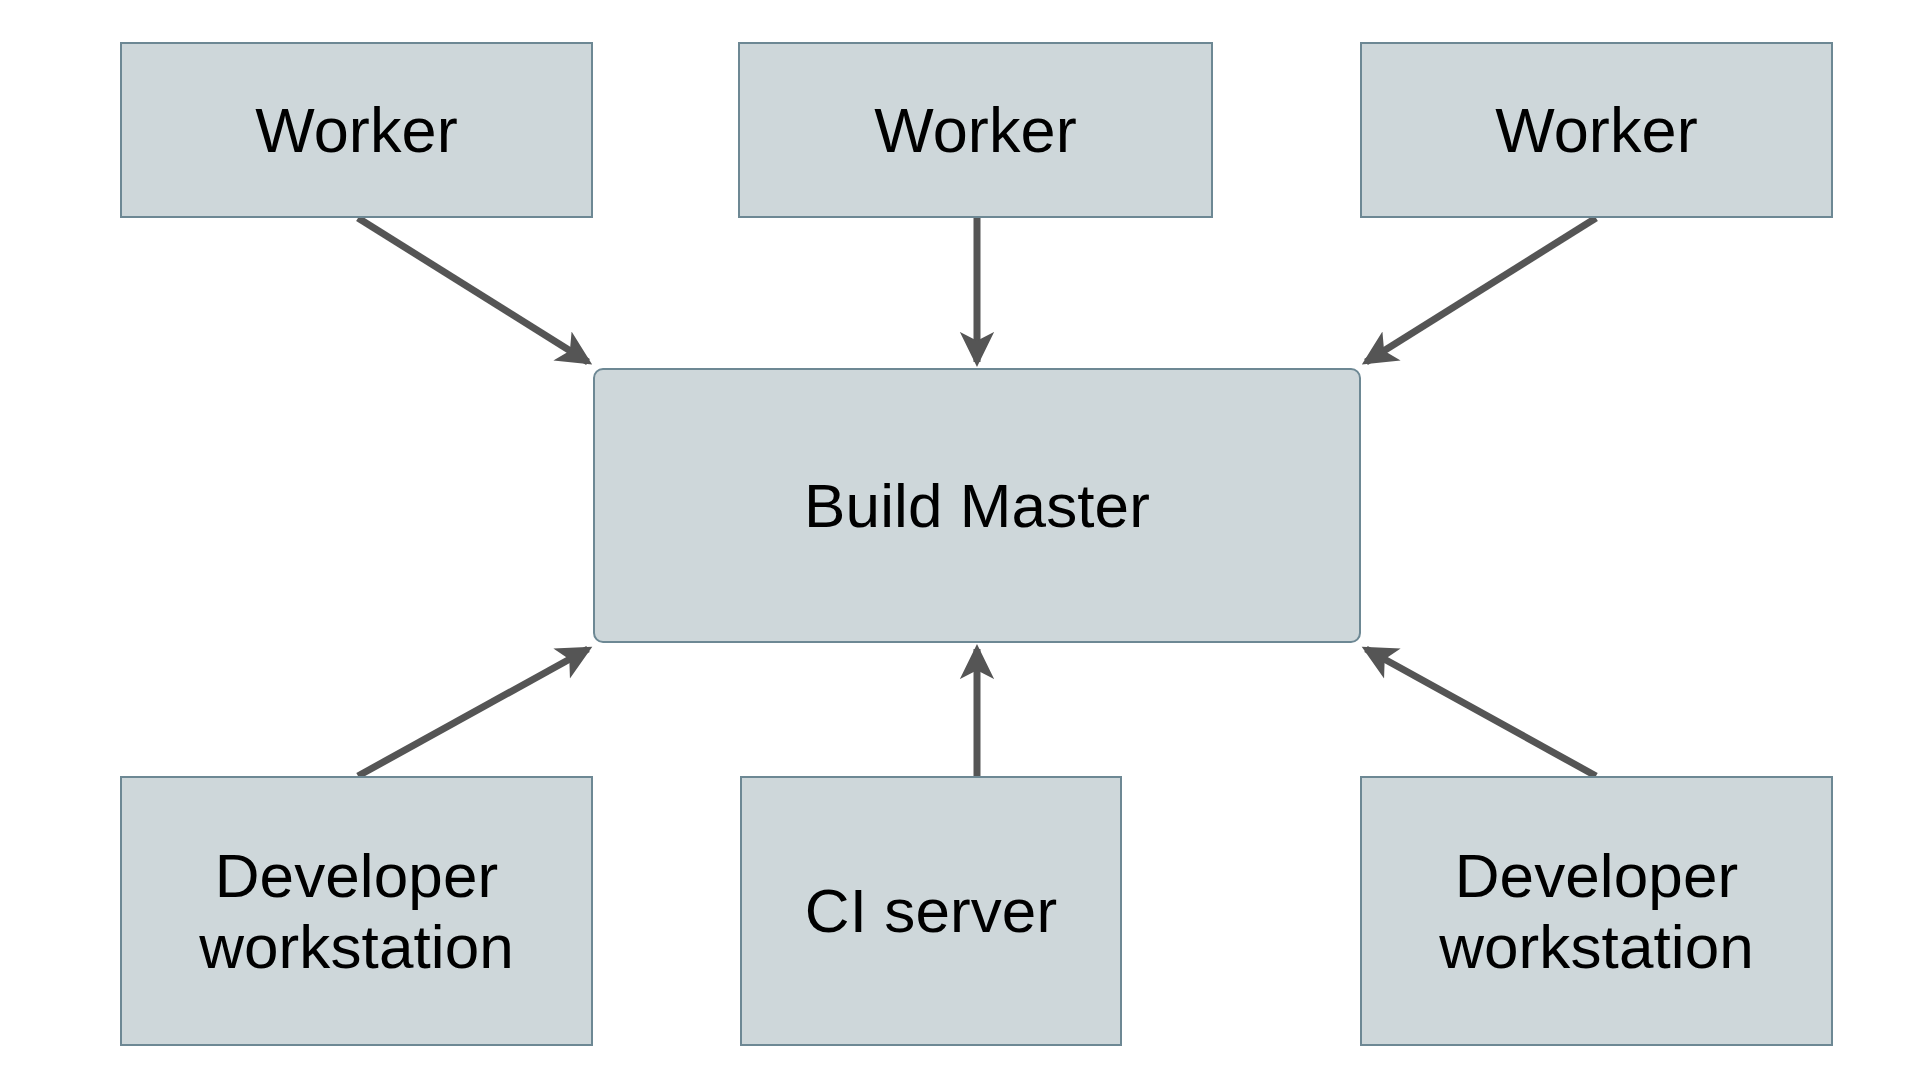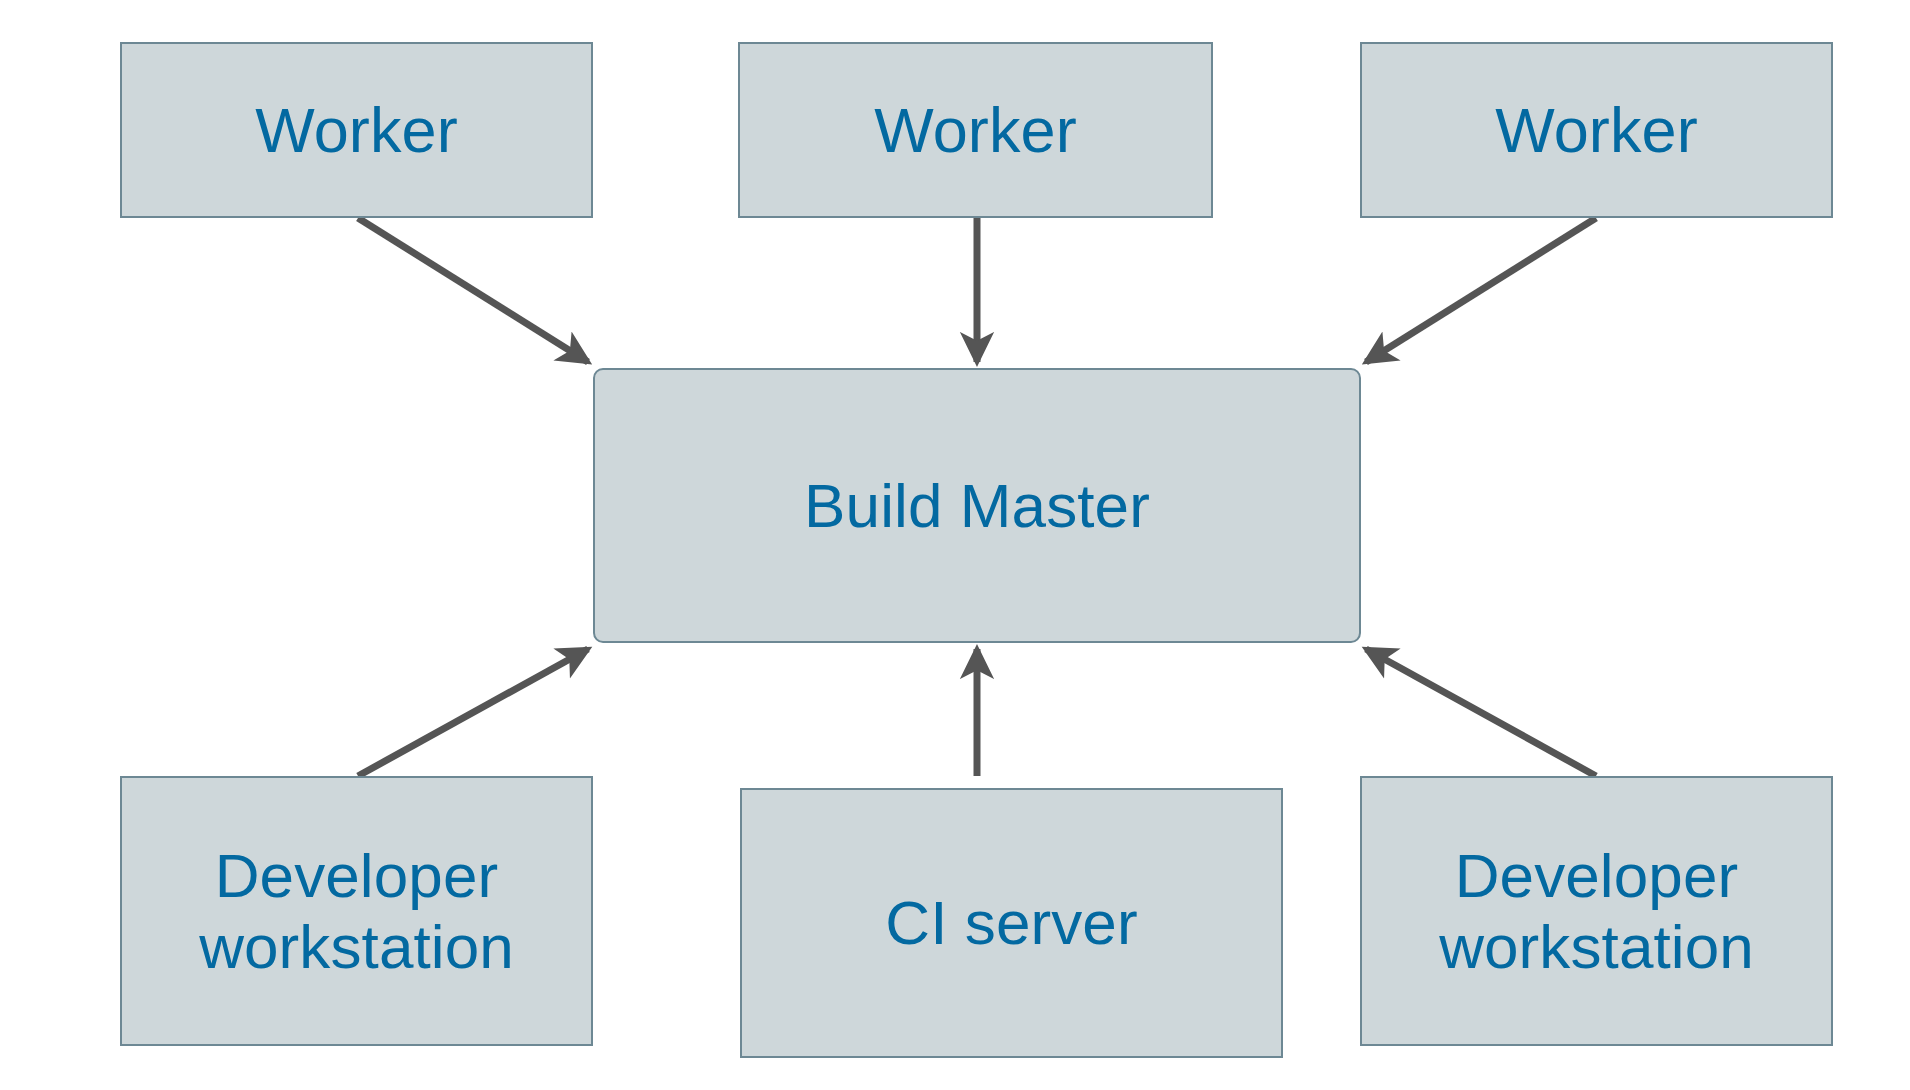--- a/index.html
+++ b/index.html
@@ -28,21 +28,21 @@
   }
   .node {
     position: absolute;
     box-sizing: border-box;
     background: #ced7da;
     border: 2px solid #6d8894;
     display: flex;
     align-items: center;
     justify-content: center;
     text-align: center;
-    color: #0369a1;
+    color: #000000;
     font-weight: 400;
     line-height: 1.15;
     letter-spacing: 0.1px;
   }
   .node-label {
     display: block;
     white-space: pre-line;
     padding: 0 10px;
   }
   .node.size-worker   { font-size: 63px; }
@@ -80,21 +80,21 @@
       <div class="node size-worker" style="left: 1360px; top: 42px; width: 473px; height: 176px;">
         <span class="node-label">Worker</span>
       </div>
       <div class="node size-master" style="left: 593px; top: 368px; width: 768px; height: 275px;">
         <span class="node-label">Build Master</span>
       </div>
       <div class="node size-leaf" style="left: 120px; top: 776px; width: 473px; height: 270px;">
         <span class="node-label">Developer
 workstation</span>
       </div>
-      <div class="node size-leaf" style="left: 740px; top: 776px; width: 543px; height: 270px; margin-top: 12px;">
+      <div class="node size-leaf" style="left: 740px; top: 776px; width: 382px; height: 270px;">
         <span class="node-label">CI server</span>
       </div>
       <div class="node size-leaf" style="left: 1360px; top: 776px; width: 473px; height: 270px;">
         <span class="node-label">Developer
 workstation</span>
       </div>
     </div>
 
 </div>
 

